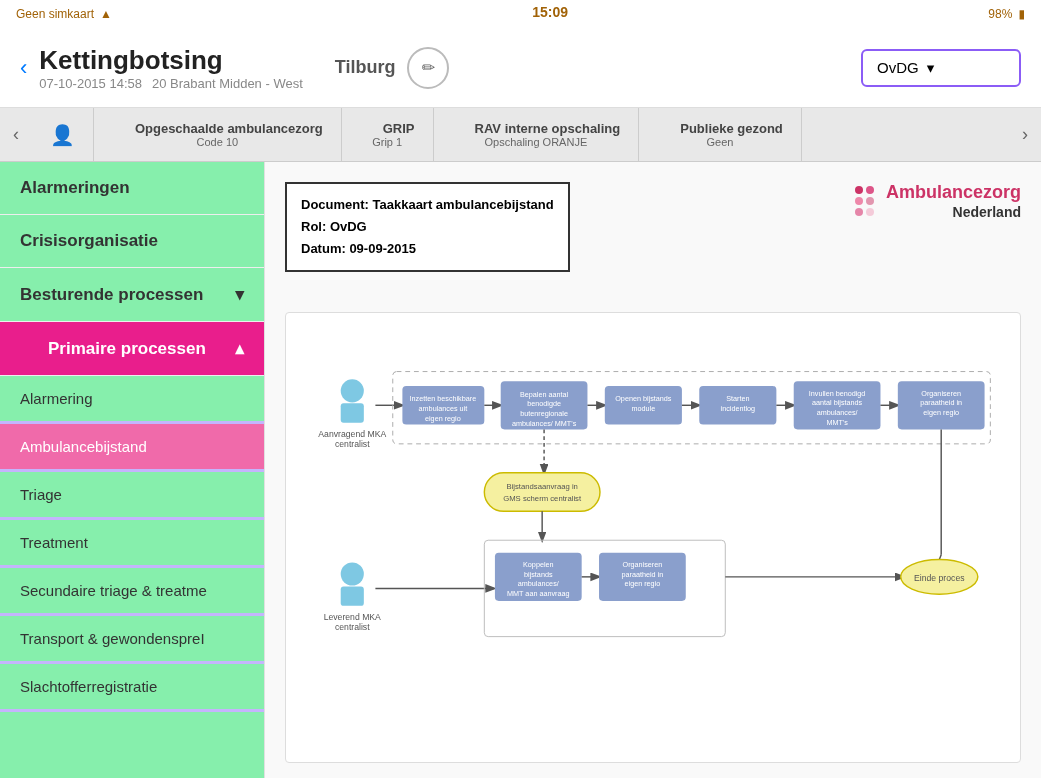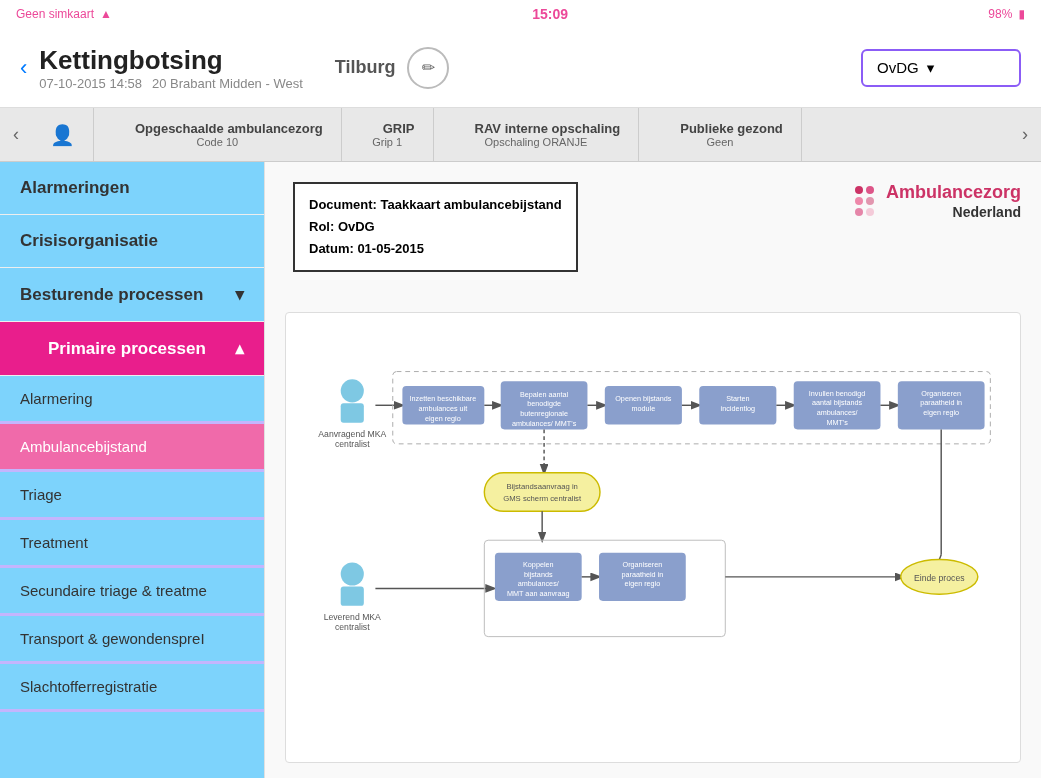--- a/index.html
+++ b/index.html
@@ -1,21 +1,21 @@
 <!DOCTYPE html>
 <html><head>
   <meta charset="utf-8">
   <style>
     * { box-sizing: border-box; margin: 0; padding: 0; }
     body { font-family: -apple-system, 'Helvetica Neue', Arial, sans-serif; background: #f5f5f5; width: 1041px; height: 778px; overflow: hidden; }
 
     
     .status-bar {
-      display: flex; justify-content: space-between; align-items: center;
-      padding: 4px 16px; background: #fff; height: 28px; font-size: 12px; color: #ec4899;
+      display: flex; justify-content: space-between; 
+      padding: 4px 16px; background: #fff; height: 28px; font-size: 12px; color: #a16207;
     }
     .status-left { display: flex; align-items: center; gap: 6px; }
     .status-center { font-weight: 600; font-size: 14px; }
     .status-right { display: flex; align-items: center; gap: 6px; }
 
     
     .header {
       background: #fff; padding: 10px 20px; border-bottom: 1px solid #ddd;
       display: flex; align-items: center; justify-content: space-between; height: 80px;
     }
@@ -45,39 +45,39 @@
       padding: 0 18px; height: 100%; font-size: 13px; color: #444; border-right: 1px solid #ccc;
       white-space: nowrap; cursor: pointer;
     }
     .bc-item .bc-label { font-weight: 600; font-size: 13px; margin-left: 23px; }
     .bc-item .bc-sub { font-size: 11px; color: #666; }
 
     
     .main-layout { display: flex; height: calc(778px - 28px - 80px - 54px); }
 
     
-    .sidebar { width: 265px; background: #7dd3fc; border-right: 1px solid #e0e0e0; overflow-y: auto; flex-shrink: 0; }
+    .sidebar { width: 265px; background: #86efac; border-right: 1px solid #e0e0e0; overflow-y: auto; flex-shrink: 0; }
     .sidebar-section-header {
       padding: 16px 20px; font-size: 17px; font-weight: 600; color: #333; border-bottom: 1px solid #eee; cursor: pointer;
     }
     .sidebar-section-header.with-arrow { display: flex; justify-content: space-between; align-items: center; }
     .sidebar-item {
       padding: 14px 20px; font-size: 15px; color: #333; cursor: pointer; border-bottom: 3px solid #c4b5fd;
     }
     .sidebar-item.sub { padding-left: 20px; }
     .sidebar-item.sub-active { background: #f4a0cc; color: #333; }
     .sidebar-section-active { background: #e91e8c; color: #fff !important; }
 
     
     .content { flex: 1; background: #f9f9f9; overflow-y: auto; padding: 20px; }
 
     
     .doc-info-box {
       border: 2px solid #333; padding: 10px 14px; margin-bottom: 20px; display: inline-block;
-      font-size: 13px; line-height: 1.7; background: #fff; margin-left: 8px;
+      font-size: 13px; line-height: 1.7; background: #fff;
     }
     .doc-info-box .doc-line { font-weight: 600; }
 
     
     .header-doc-row { display: flex; justify-content: space-between; align-items: flex-start; margin-bottom: 20px; }
     .logo-area { text-align: right; }
     .logo-text { font-size: 18px; font-weight: 700; color: #cc3366; line-height: 1.2; }
     .logo-sub { font-size: 14px; color: #333; }
 
     
@@ -184,21 +184,21 @@
       <span>Slachtofferregistratie</span>
     </div>
   </div>
 
   <div class="content">
 
     <div class="header-doc-row">
       <div class="doc-info-box">
         <div class="doc-line">Document: Taakkaart ambulancebijstand</div>
         <div class="doc-line">Rol: OvDG</div>
-        <div class="doc-line">Datum: 01-05-2015</div>
+        <div class="doc-line">Datum: 09-09-2015</div>
       </div>
       <div class="logo-area">
         <div style="display:flex;align-items:center;gap:8px;">
           <div style="display:grid;grid-template-columns:1fr 1fr;gap:3px;margin-right:4px;">
             <div style="width:8px;height:8px;background:#cc3366;border-radius:50%;"></div>
             <div style="width:8px;height:8px;background:#dd5588;border-radius:50%;"></div>
             <div style="width:8px;height:8px;background:#ee88aa;border-radius:50%;"></div>
             <div style="width:8px;height:8px;background:#cc3366;border-radius:50%;opacity:0.5"></div>
             <div style="width:8px;height:8px;background:#dd5588;border-radius:50%;opacity:0.7"></div>
             <div style="width:8px;height:8px;background:#ee88aa;border-radius:50%;opacity:0.4"></div>

